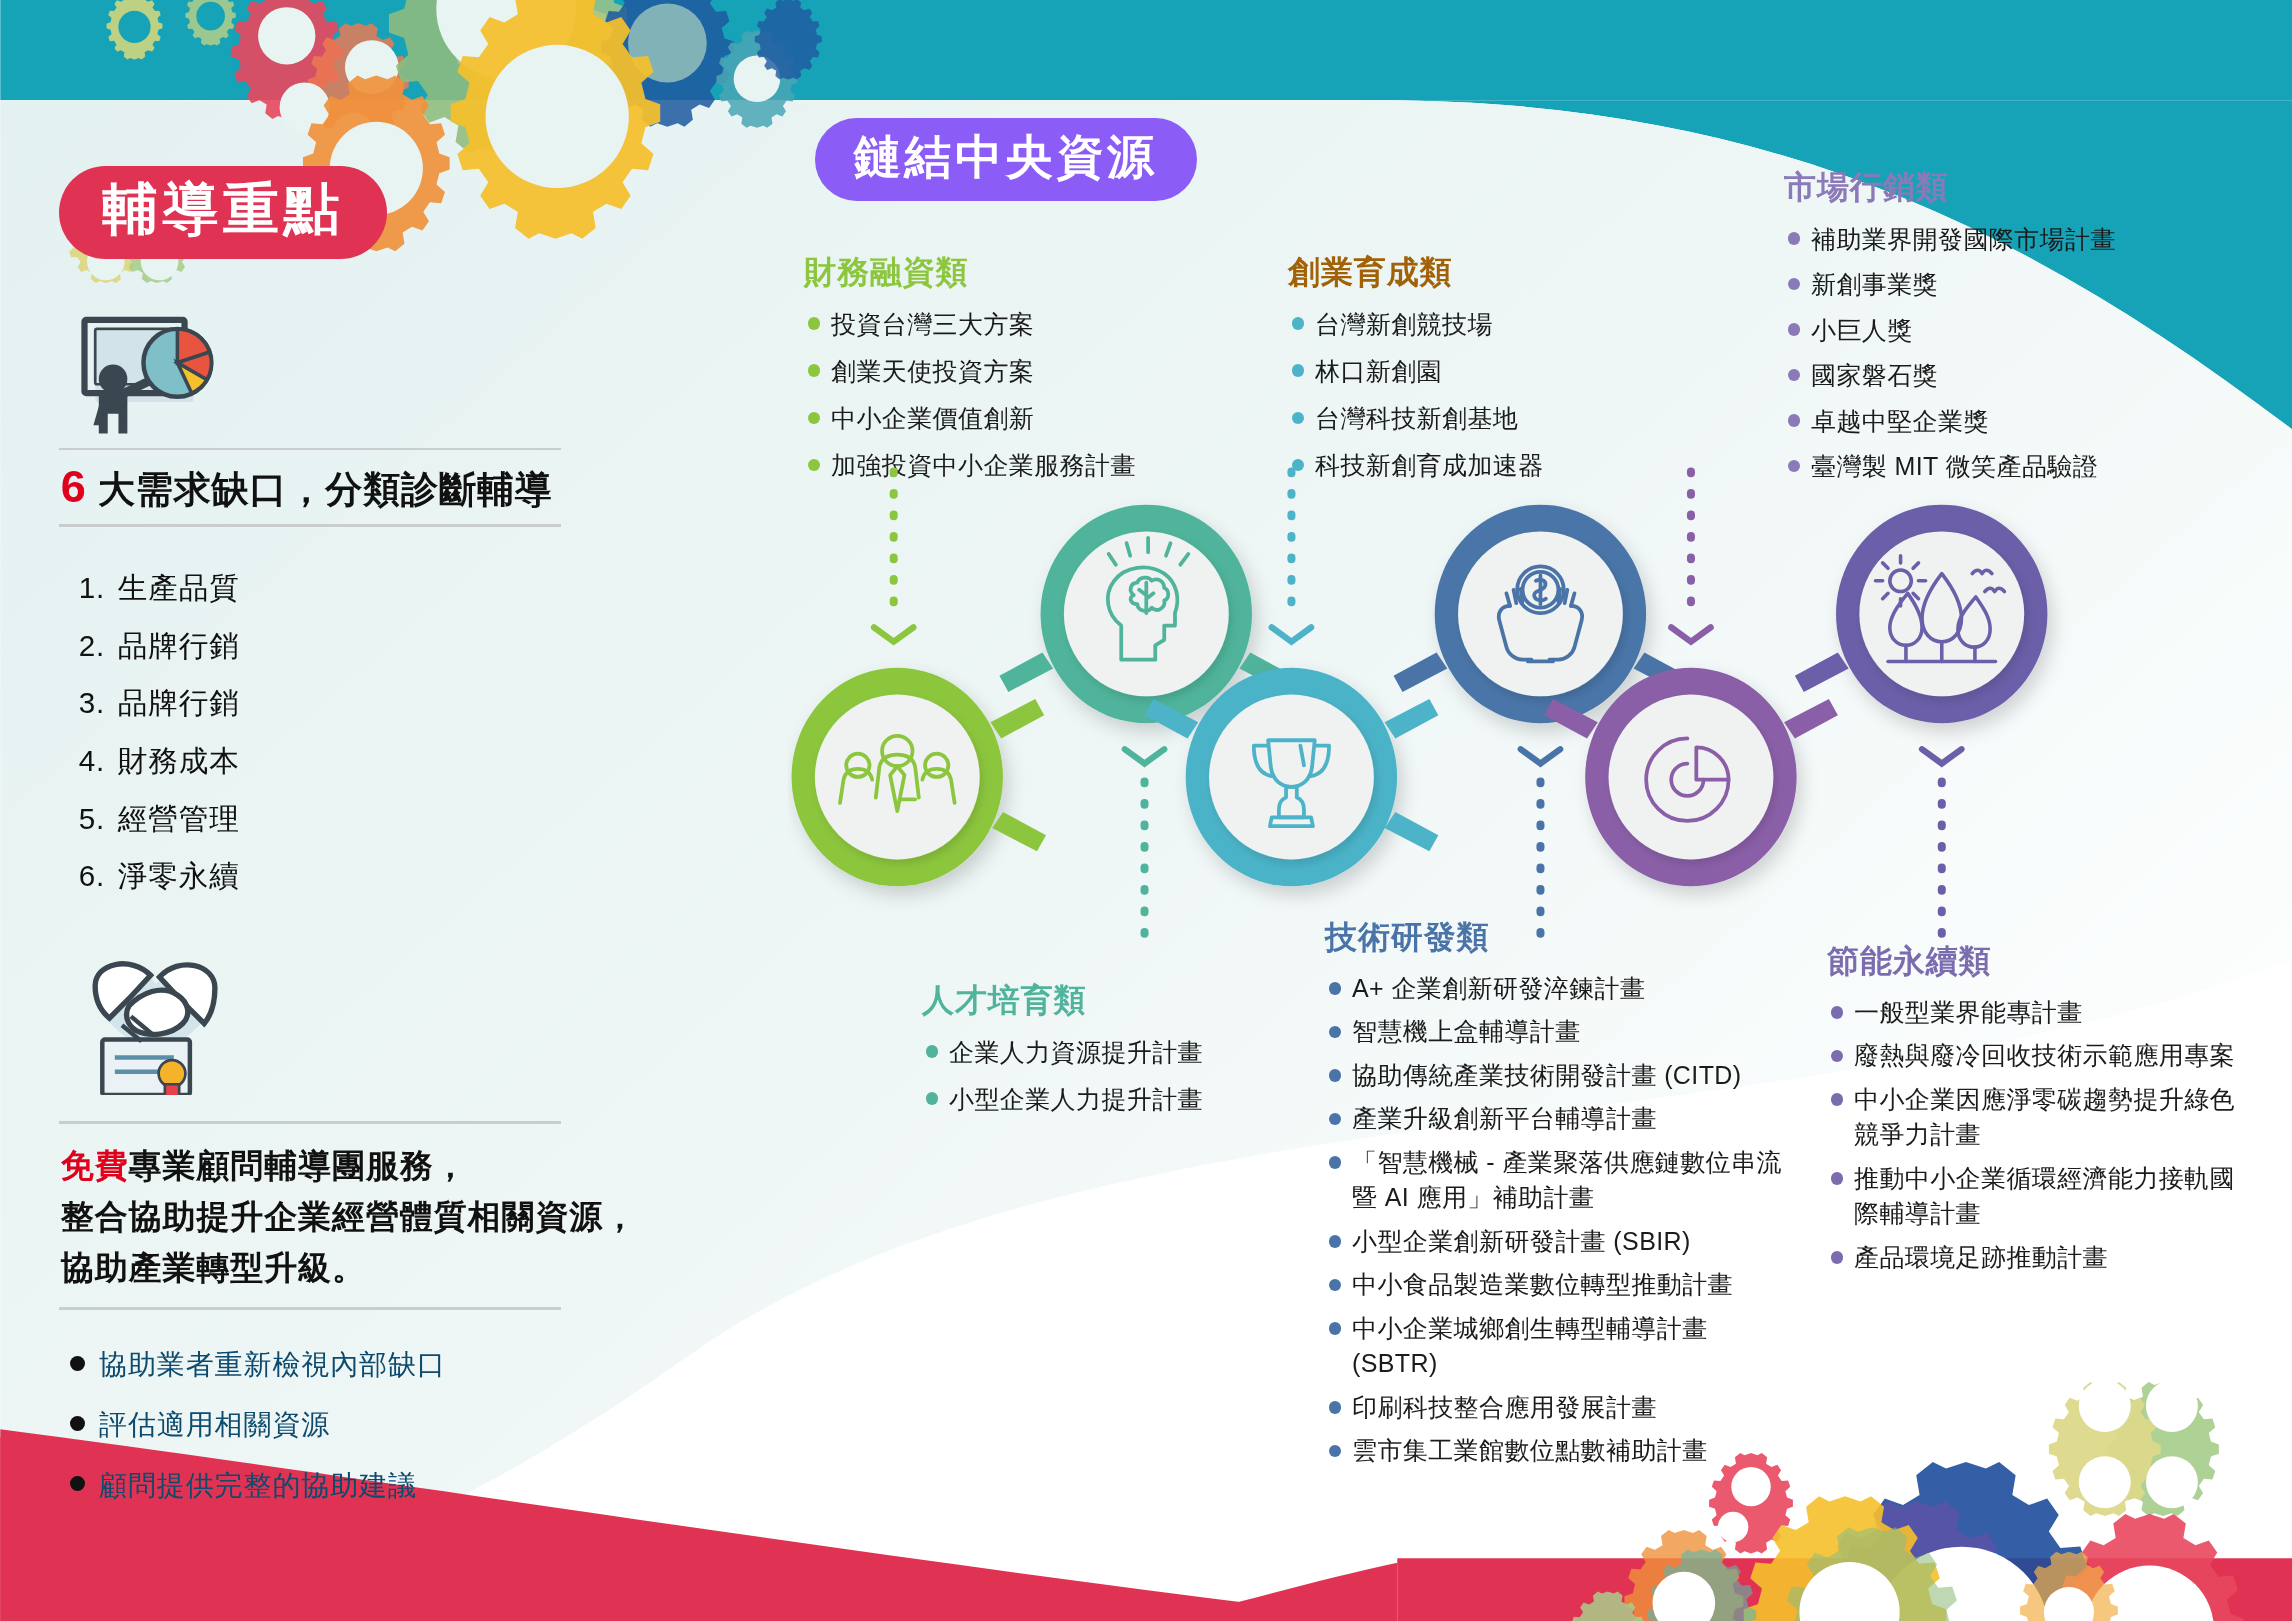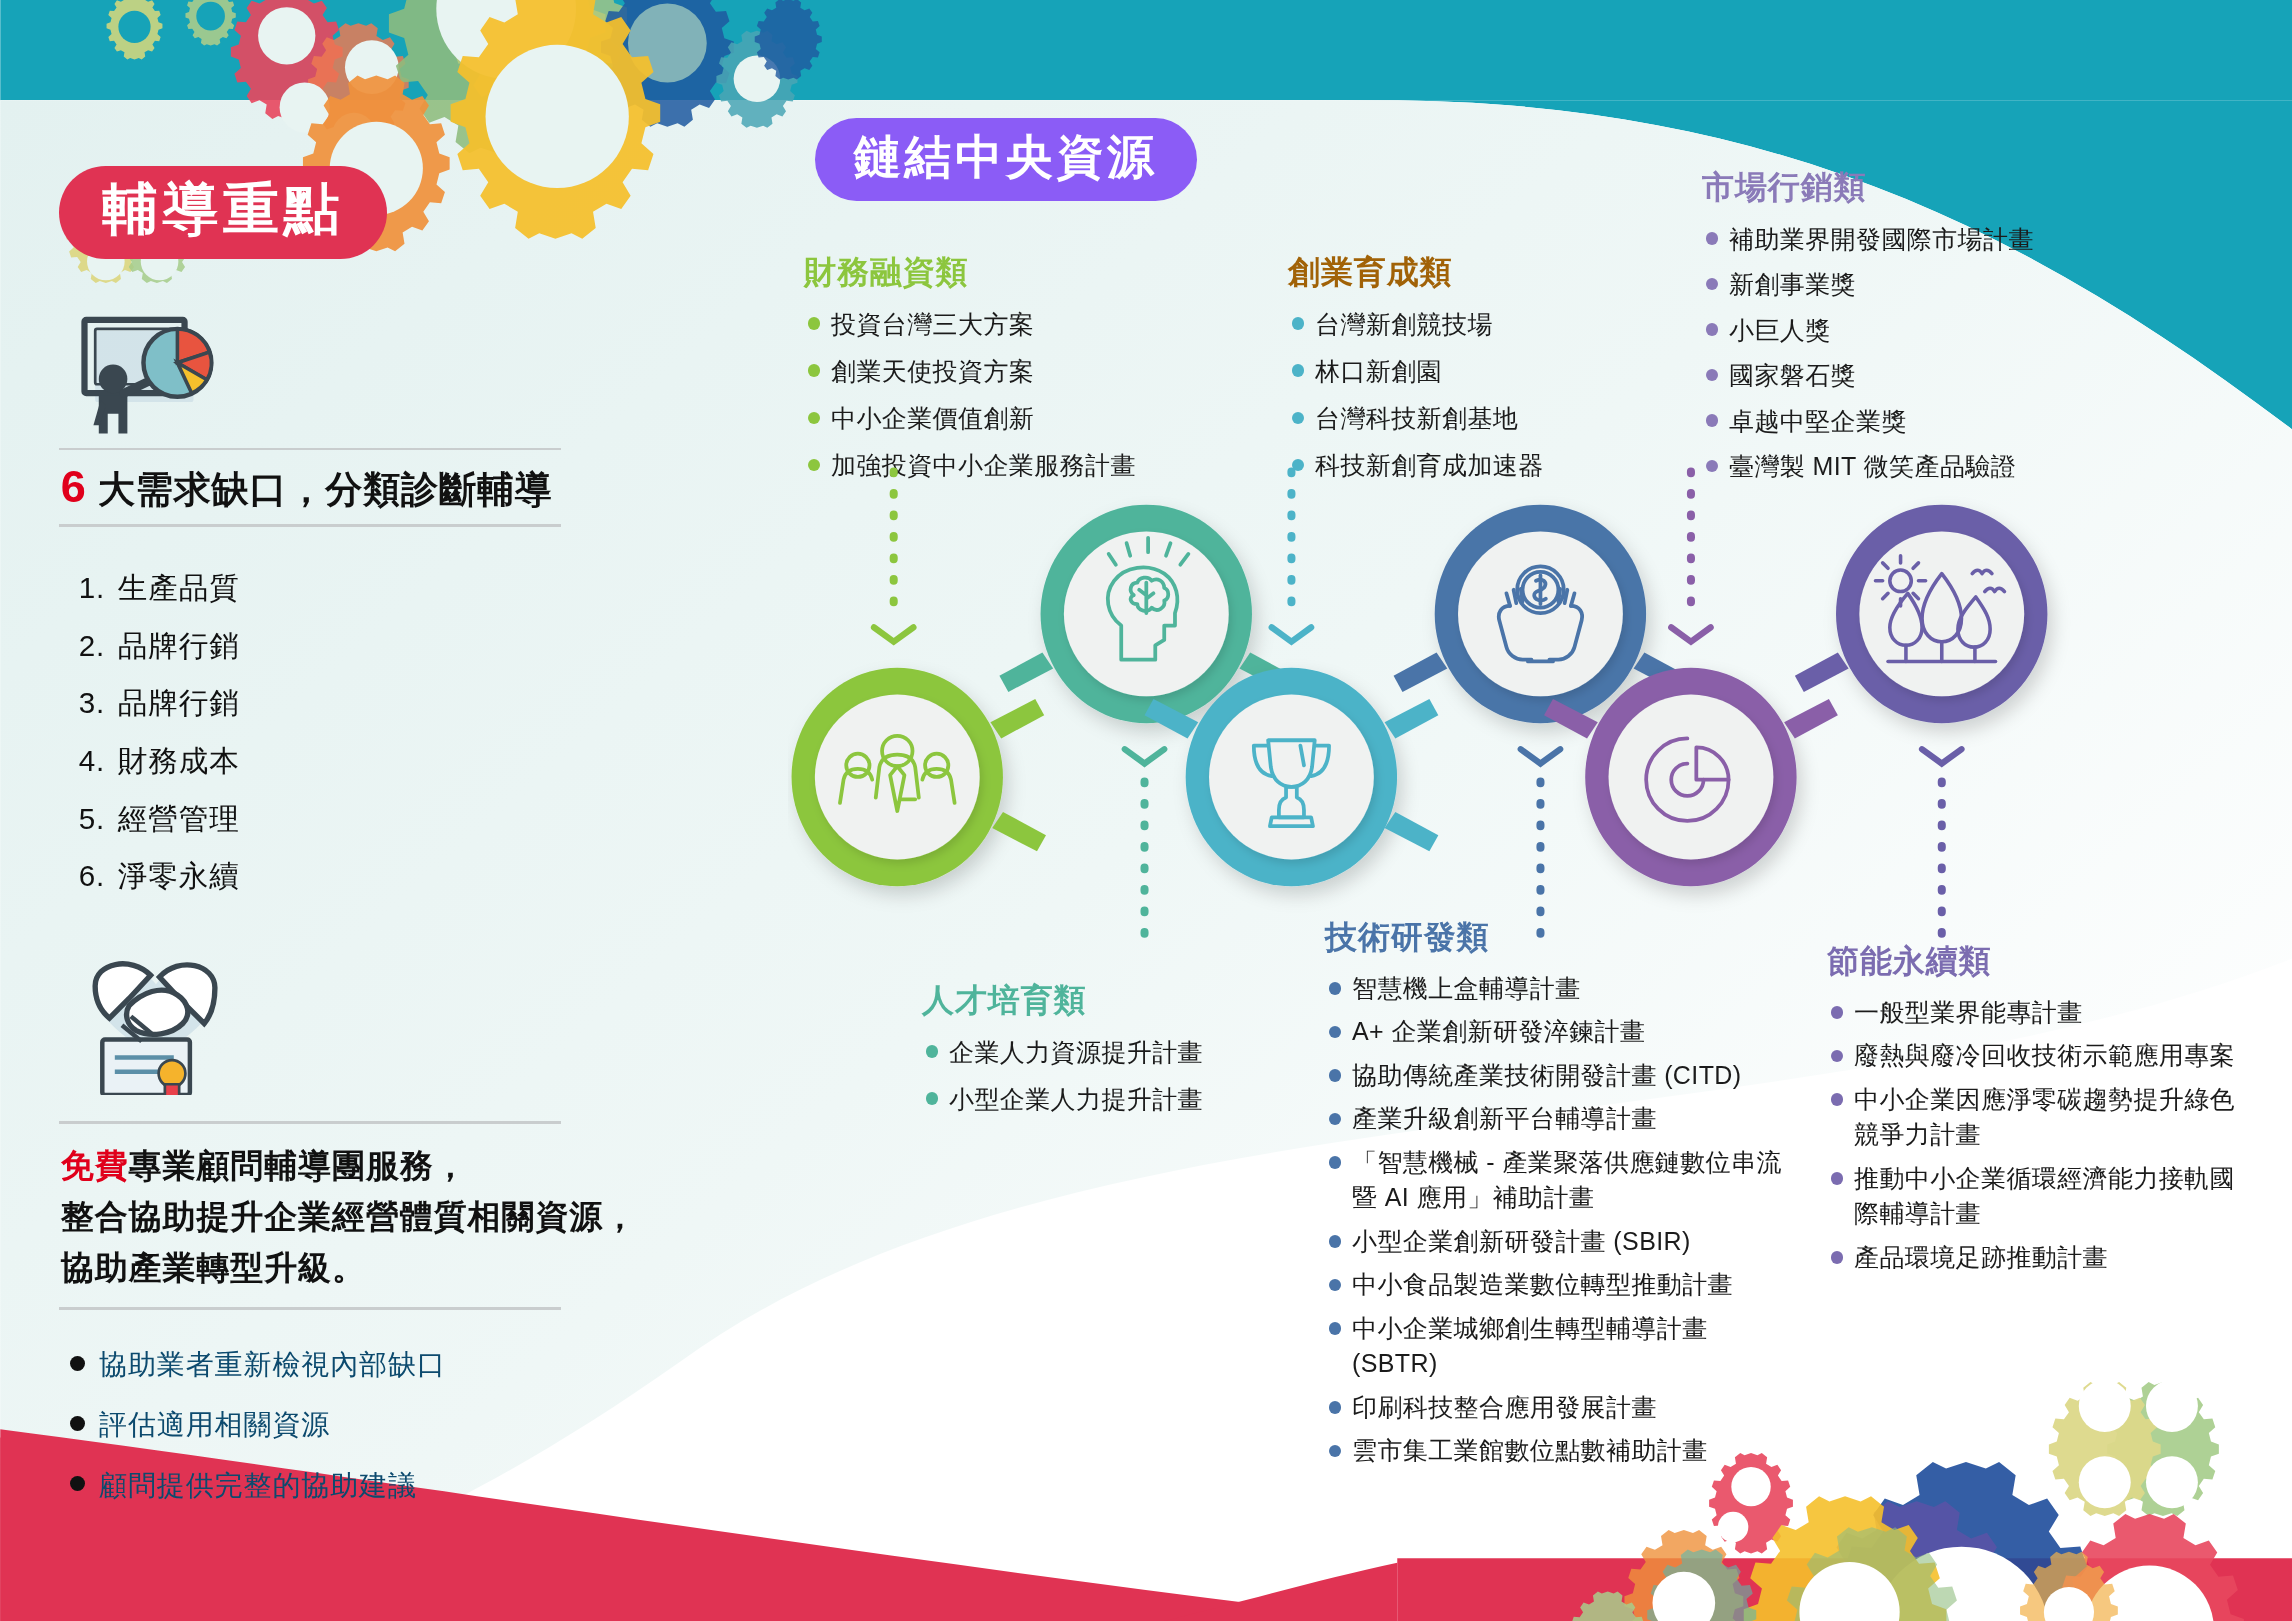--- a/index.html
+++ b/index.html
@@ -96,21 +96,21 @@
     content: ""; position: absolute; left: 3.6px; top: 11.6px;
     width: 12.5px; height: 12.5px; border-radius: 50%;
     background: var(--bullet);
   }
   .cat li.tight { margin-bottom: 9px; }
 
   .cat-fin  { left: 804px;  top: 251px;  width: 376px; --bullet:#8cc63e; }
   .cat-fin h3 { color: #8cc63e; }
   .cat-start{ left: 1288px; top: 251px;  width: 358px; --bullet:#4cb3c8; }
   .cat-start h3 { color: #a16207; }
-  .cat-mkt  { left: 1702px; top: 166px;  width: 412px; --bullet:#8a7ab8; }
+  .cat-mkt  { left: 1784px; top: 166px;  width: 412px; --bullet:#8a7ab8; }
   .cat-mkt h3 { color: #8a7ab8; }
   .cat-tal  { left: 922px; top: 979px; width: 340px; --bullet:#4fb49b; }
   .cat-tal h3 { color: #4fb49b; }
   .cat-rd   { left: 1325px; top: 916px; width: 466px; --bullet:#4a74a8; }
   .cat-rd h3 { color: #4a74a8; }
   .cat-esg  { left: 1827px; top: 940px; width: 421px; --bullet:#7b6cb0; }
   .cat-esg h3 { color: #7b6cb0; }
 
   .cat-rd li, .cat-esg li { line-height: 1.42; margin-bottom: 8px; }
   .cat-rd ul { font-size: 0; }
@@ -366,22 +366,22 @@
     <h3>人才培育類</h3>
     <ul>
       <li>企業人力資源提升計畫</li>
       <li>小型企業人力提升計畫</li>
     </ul>
   </div>
 
   <div class="cat cat-rd">
     <h3>技術研發類</h3>
     <ul>
+      <li>A+ 企業創新研發淬鍊計畫</li>
       <li>智慧機上盒輔導計畫</li>
-      <li>A+ 企業創新研發淬鍊計畫</li>
       <li>協助傳統產業技術開發計畫 (CITD)</li>
       <li>產業升級創新平台輔導計畫</li>
       <li>「智慧機械 - 產業聚落供應鏈數位串流暨 AI 應用」補助計畫</li>
       <li>小型企業創新研發計畫 (SBIR)</li>
       <li>中小食品製造業數位轉型推動計畫</li>
       <li>中小企業城鄉創生轉型輔導計畫 (SBTR)</li>
       <li>印刷科技整合應用發展計畫</li>
       <li>雲市集工業館數位點數補助計畫</li>
     </ul>
   </div>

